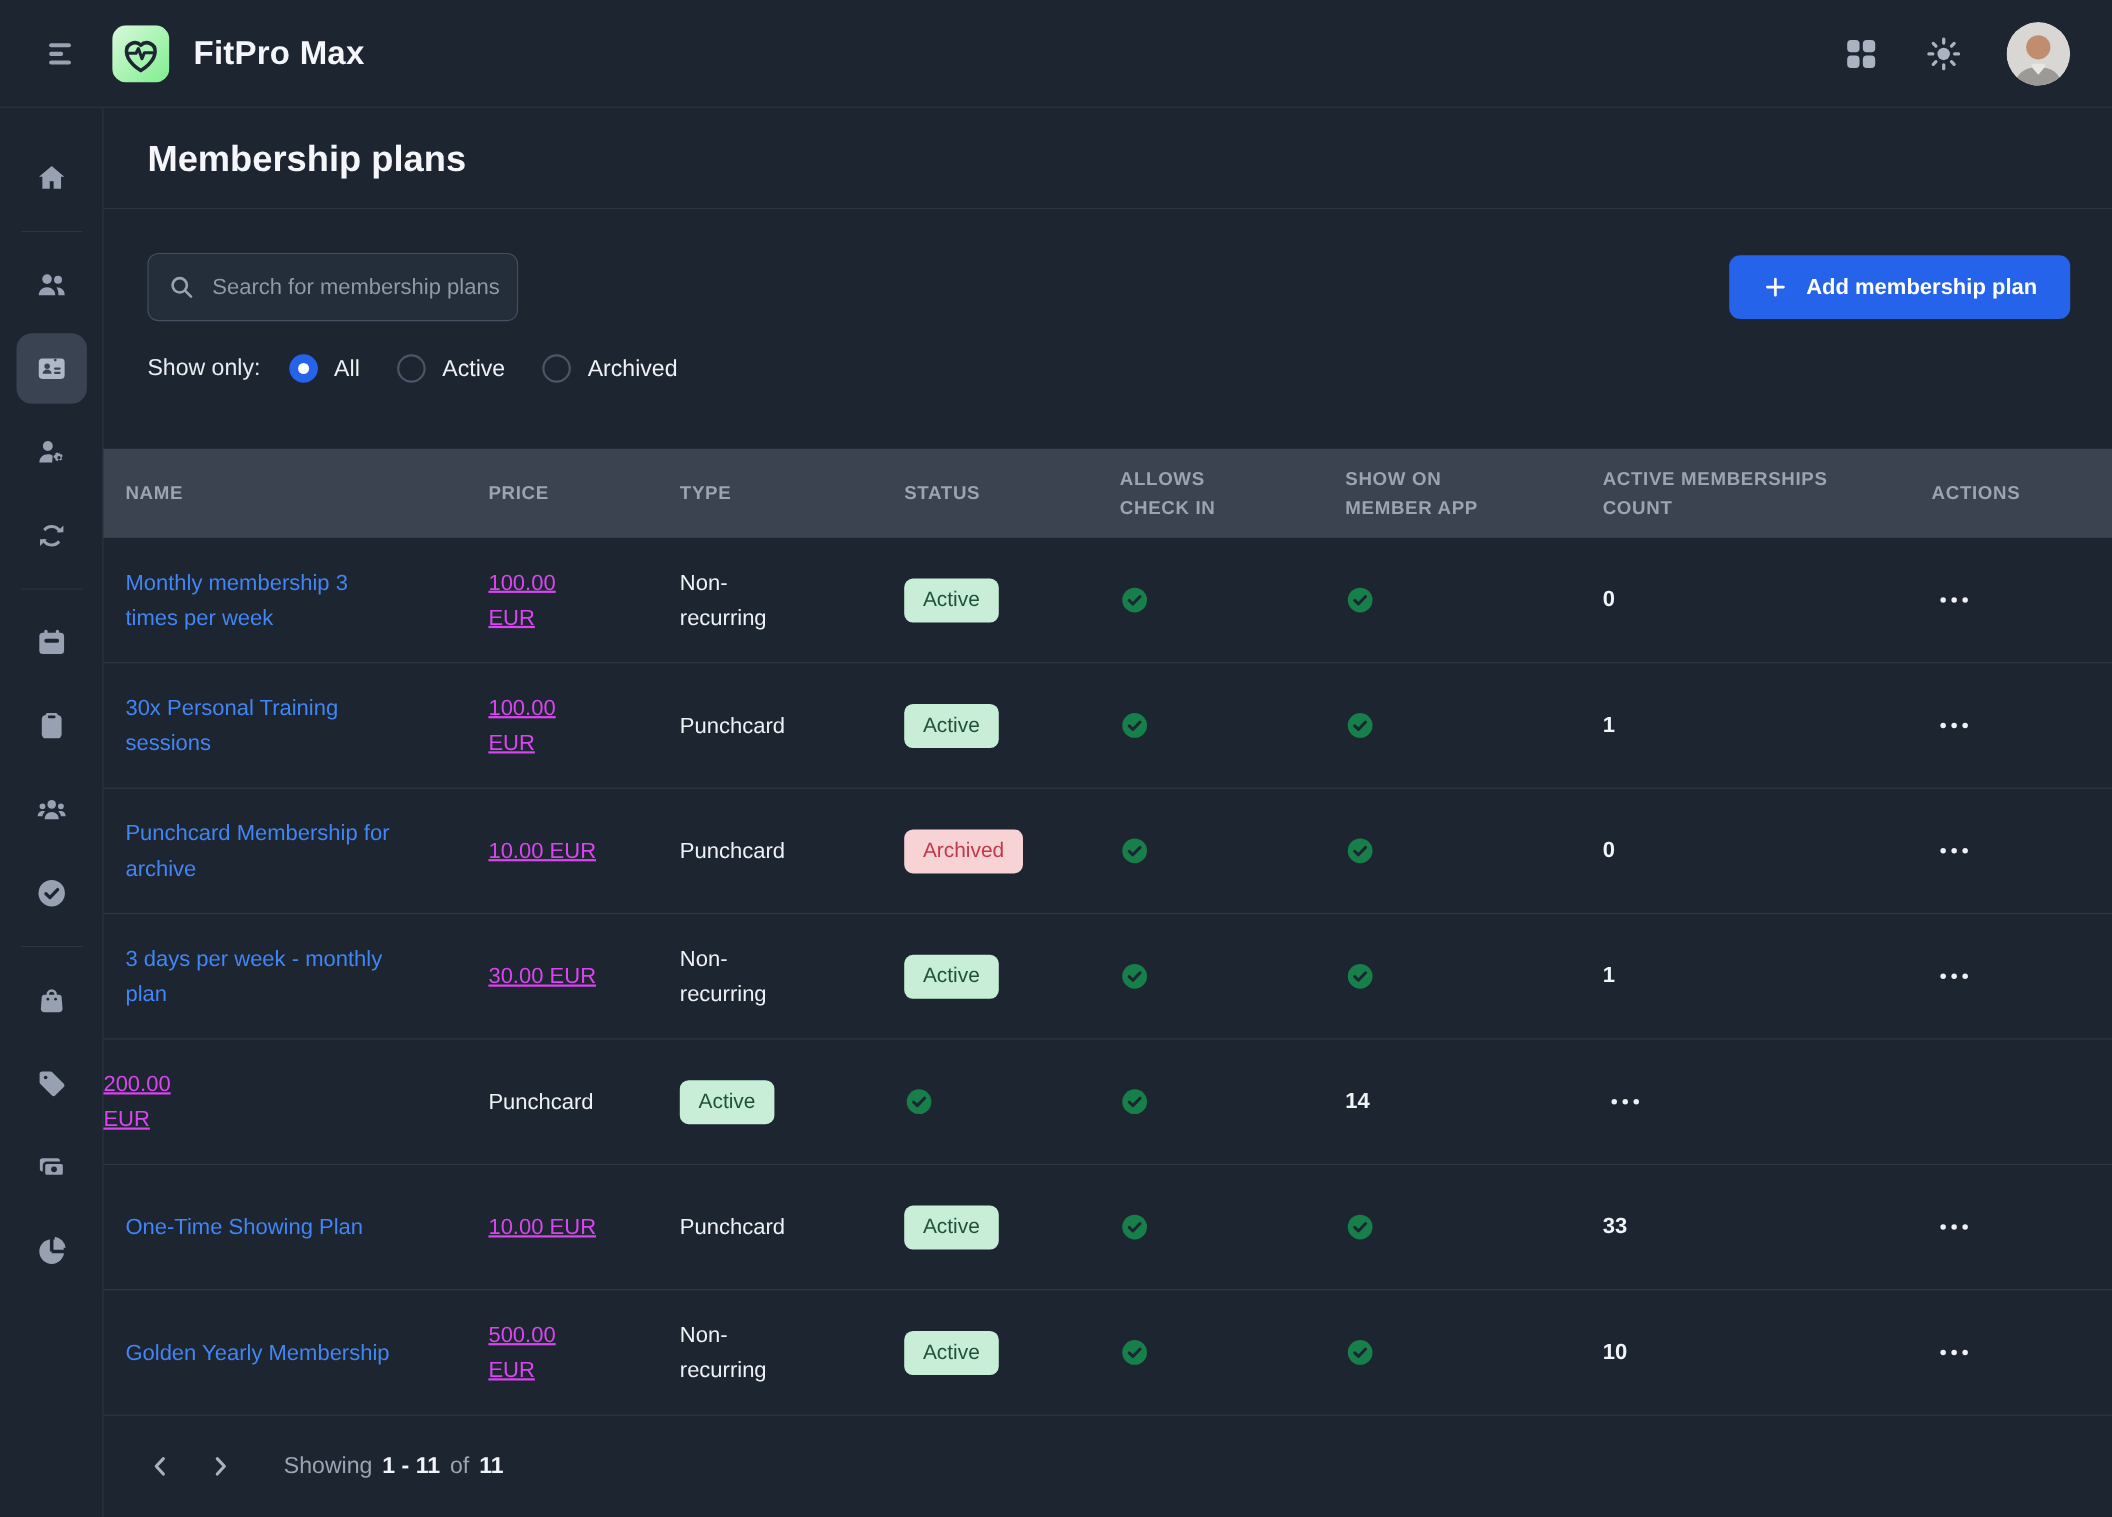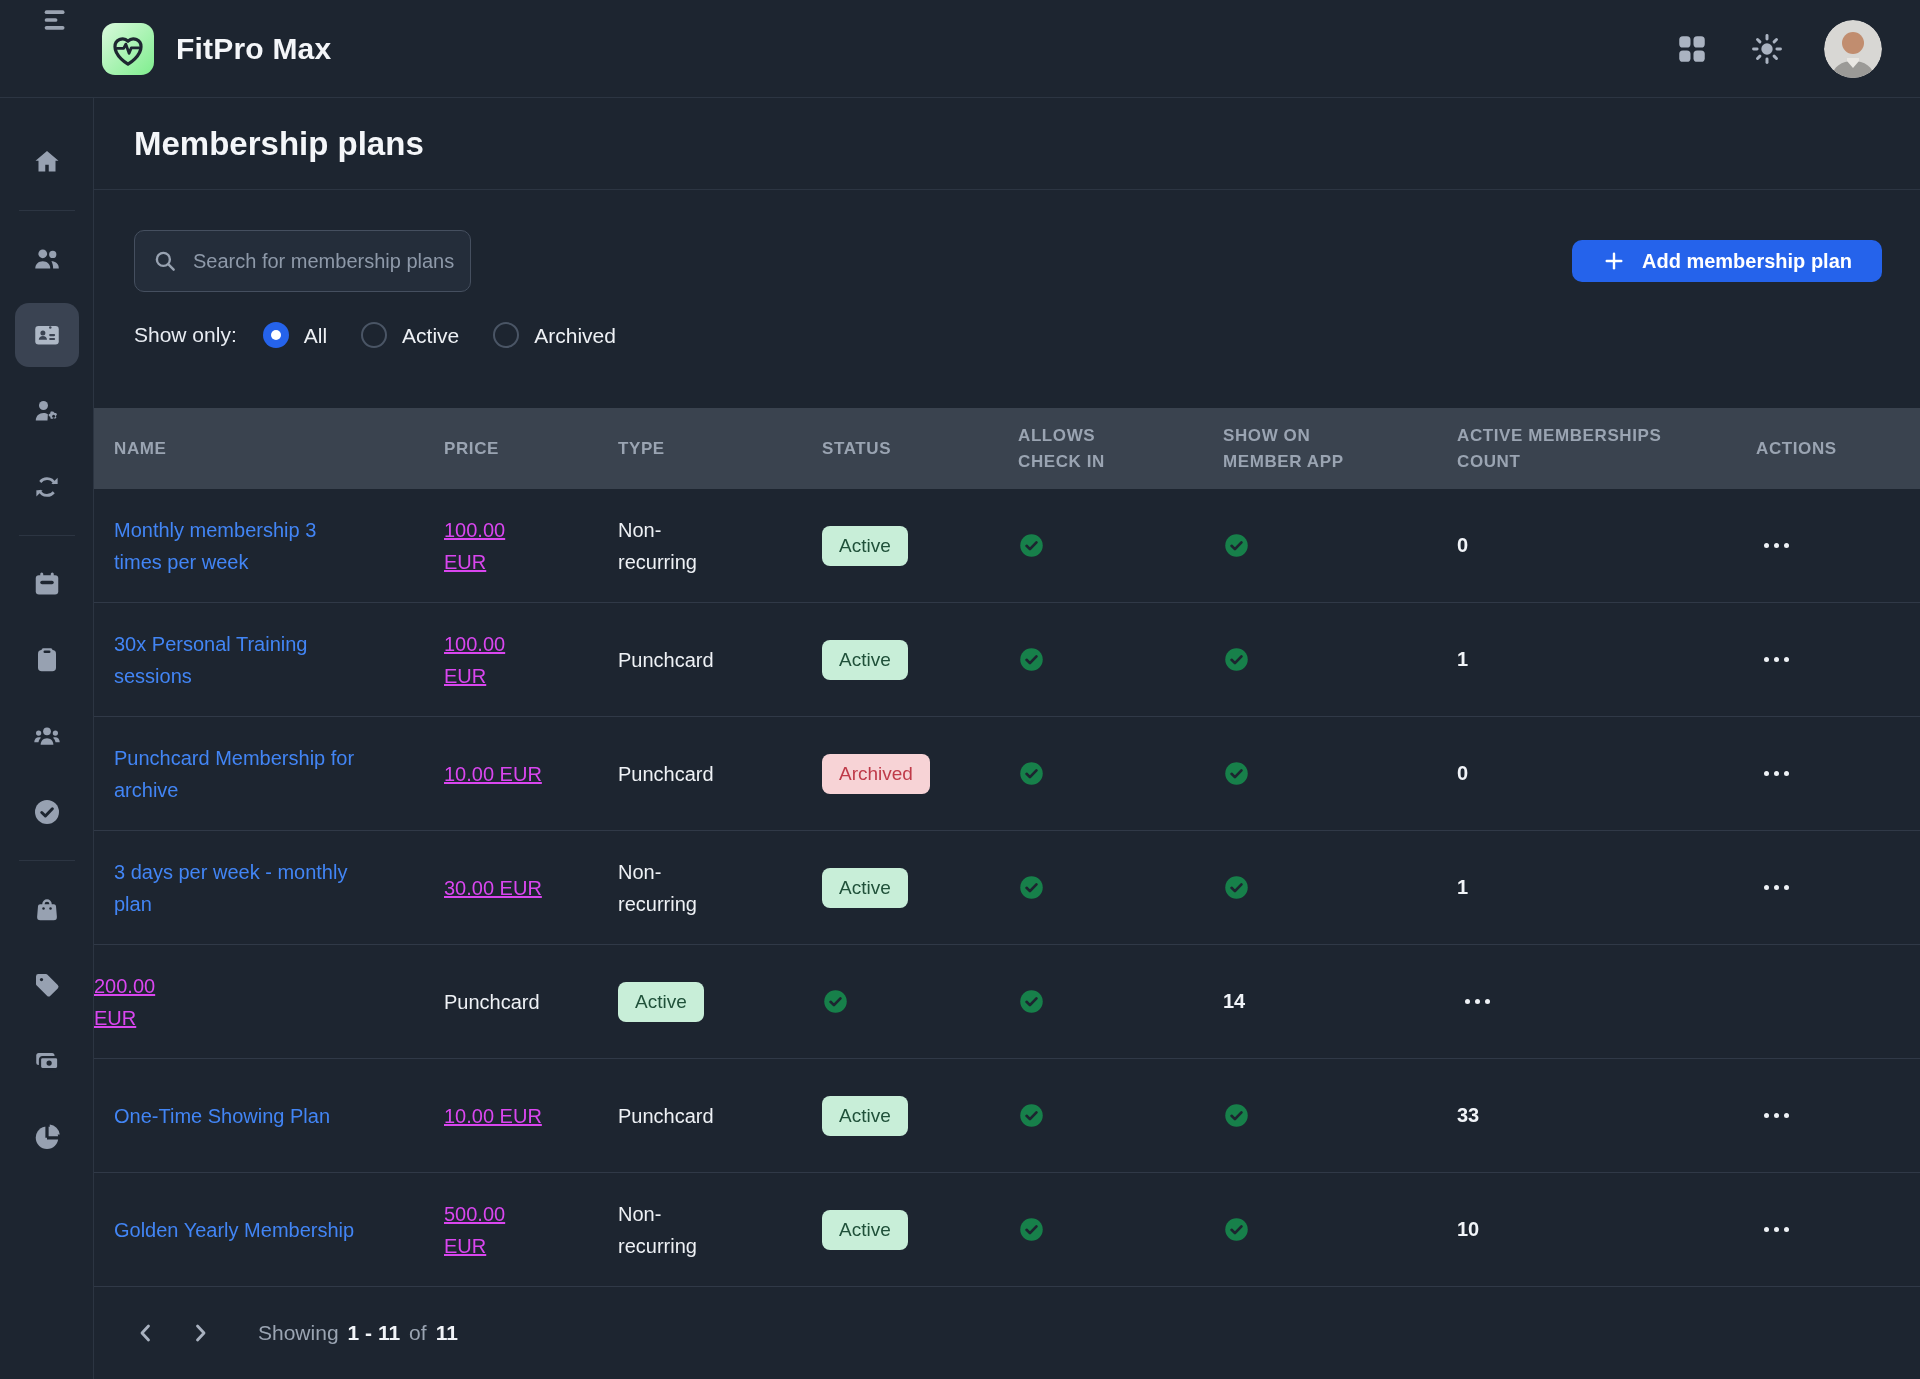--- a/index.html
+++ b/index.html
@@ -6,21 +6,21 @@
   html,body { width:1920px; height:1379px; overflow:hidden; }
   body {
     background:#1d2530;
     font-family:"Liberation Sans", sans-serif;
     color:#eef1f5;
   }
   svg { display:block; }
 
   
   .topbar {
-    height:98px; display:flex; 
+    height:98px; display:flex; align-items:center;
     padding:0 38px 0 36px; border-bottom:1px solid #2c3542;
   }
   .menu-btn { width:40px; height:40px; display:flex; align-items:center; justify-content:center; cursor:pointer; color:#9aa3b1; }
   .brand { display:flex; align-items:center; gap:22px; margin-left:26px; }
   .brand-logo { width:52px; height:52px; }
   .brand-name { font-size:30px; font-weight:700; color:#f4f6f9; letter-spacing:.2px; }
   .topbar-right { margin-left:auto; display:flex; align-items:center; gap:40px; }
   .top-icon { color:#aab3c1; cursor:pointer; }
   .avatar { width:58px; height:58px; border-radius:50%; overflow:hidden; cursor:pointer; }
 
@@ -48,21 +48,21 @@
   .controls { margin:40px 38px 0 40px; display:flex; align-items:center; justify-content:space-between; }
   .search-box { position:relative; width:337px; height:62px; }
   .search-box input {
     width:100%; height:100%; background:#242d3a; border:1px solid #454f5f; border-radius:10px;
     padding:0 14px 0 58px; font-size:20px; color:#dfe4ea; outline:none;
     font-family:"Liberation Sans", sans-serif;
   }
   .search-box input::placeholder { color:#8e99a9; }
   .search-icon { position:absolute; left:18px; top:18px; color:#98a2b1; }
   .add-btn {
-    height:42px; border:none; border-radius:10px; background:#2563eb; color:#ffffff;
+    height:58px; border:none; border-radius:10px; background:#2563eb; color:#ffffff;
     font-size:20px; font-weight:600; display:flex; align-items:center; gap:16px;
     padding:0 30px; cursor:pointer; font-family:"Liberation Sans", sans-serif;
   }
 
   .filters { margin:26px 0 0 40px; height:34px; display:flex; align-items:center; font-size:21px; }
   .filters-label { color:#e8ecf2; margin-right:26px; }
   .filter-opt { display:flex; align-items:flex-end; gap:15px; margin-right:34px; cursor:pointer; }
   .radio { width:26px; height:26px; border-radius:50%; border:2px solid #4a5565; background:transparent; position:relative; }
   .radio.sel { border:none; background:#2563eb; }
   .radio.sel::after { content:""; position:absolute; width:10px; height:10px; border-radius:50%; background:#ffffff; left:8px; top:8px; }

